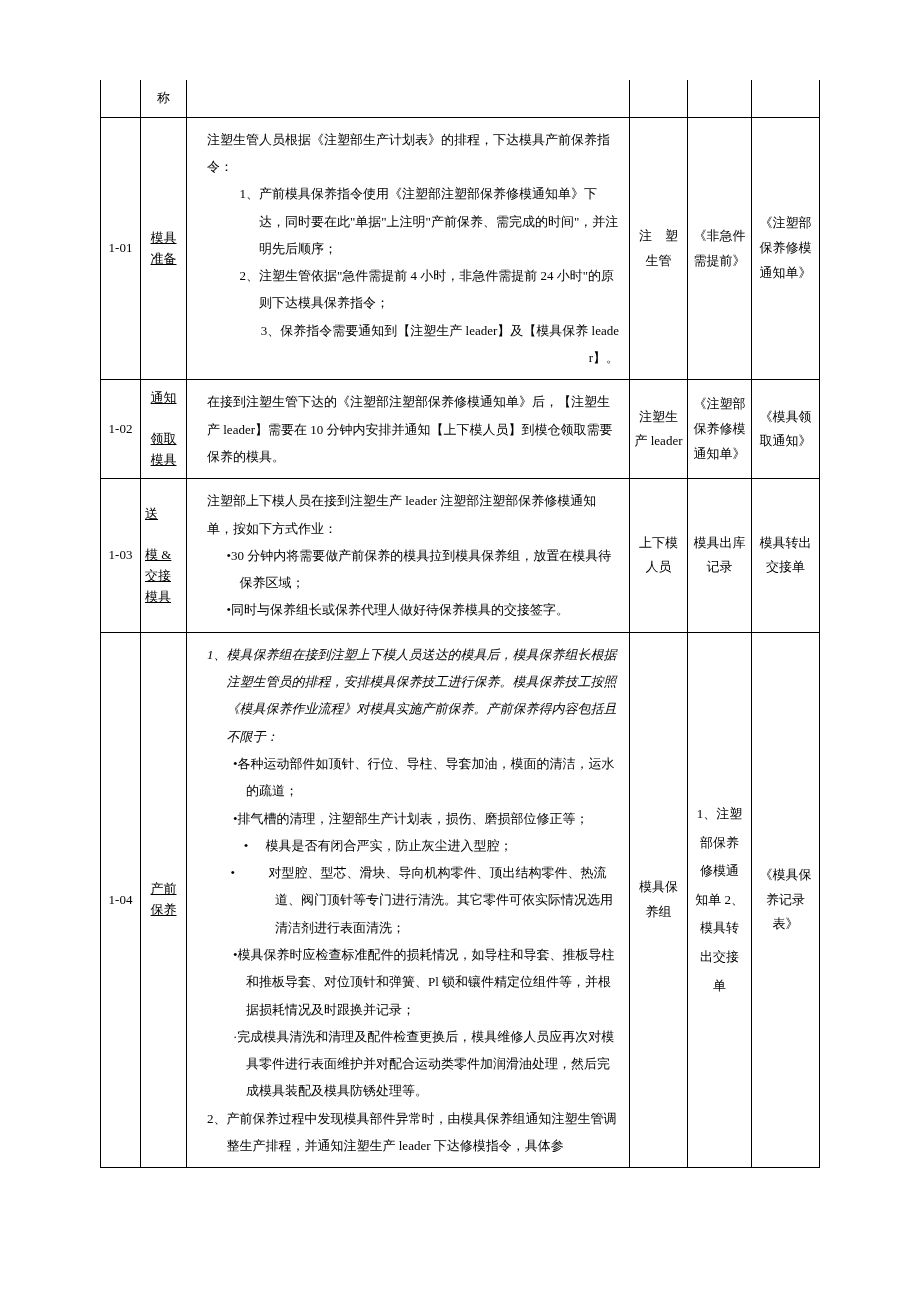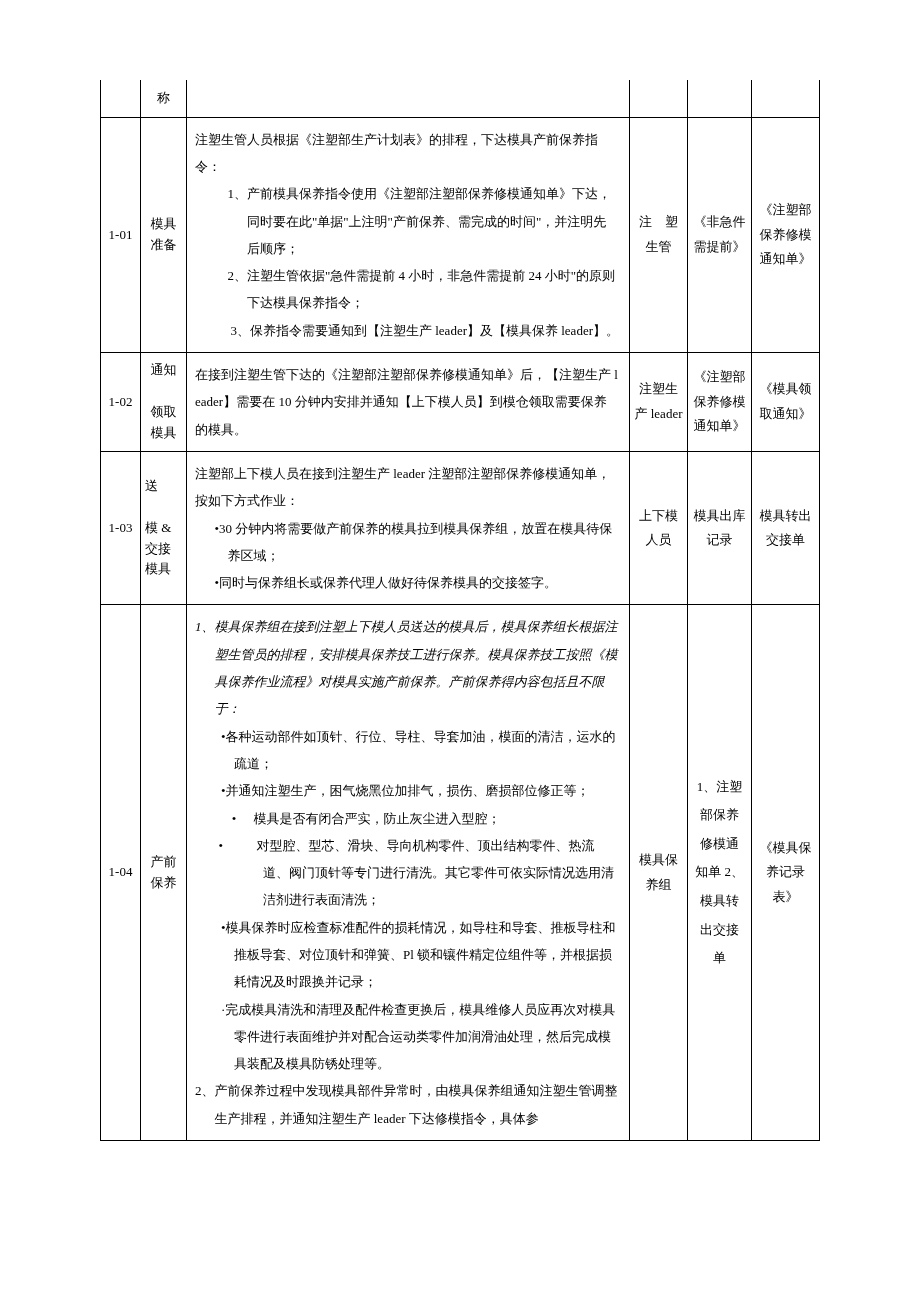--- a/index.html
+++ b/index.html
@@ -33,28 +33,29 @@
   col.c1 { width: 40px; }
   col.c2 { width: 46px; }
   col.c3 { width: auto; }
   col.c4 { width: 58px; }
   col.c5 { width: 64px; }
   col.c6 { width: 68px; }
 
   .desc {
     text-align: left;
     vertical-align: top;
-    padding: 8px 10px 8px 8px;
+    padding: 8px 10px 8px 20px;
     line-height: 2.1;
   }
   .desc p { margin: 0; }
   .desc .indent1 { padding-left: 2em; text-indent: -1em; margin-left: 1em;}
   .desc .pl0 { padding-left: 0; }
   .vertical-text {
     line-height: 1.6;
+    text-decoration: underline;
   }
   .bullet-dot {
     display:inline-block;
     width: 1em;
     text-align:center;
   }
 </style>
 </head>
 <body>
 
@@ -120,21 +121,21 @@
     <td>模具出库记录</td>
     <td>模具转出交接单</td>
   </tr>
 
   <tr>
     <td>1-04</td>
     <td class="vertical-text">产前保养</td>
     <td class="desc">
       <p style="padding-left:1.5em;text-indent:-1.5em;font-style:italic;">1、模具保养组在接到注塑上下模人员送达的模具后，模具保养组长根据注塑生管员的排程，安排模具保养技工进行保养。模具保养技工按照《模具保养作业流程》对模具实施产前保养。产前保养得内容包括且不限于：</p>
       <p style="padding-left:3em;text-indent:-1em;">•各种运动部件如顶针、行位、导柱、导套加油，模面的清洁，运水的疏道；</p>
-      <p style="padding-left:3em;text-indent:-1em;">•并通知注塑生产，困气烧黑位加排气，损伤、磨损部位修正等；</p>
+      <p style="padding-left:3em;text-indent:-1em;">•排气槽的清理，注塑部生产计划表，损伤、磨损部位修正等；</p>
       <p style="padding-left:2.5em;"><span class="bullet-dot">•</span>　<span>模具是否有闭合严实，防止灰尘进入型腔；</span></p>
       <p style="padding-left:4em;text-indent:-2.5em;margin-left:16px;"><span class="bullet-dot">•</span>　<span>对型腔、型芯、滑块、导向机构零件、顶出结构零件、热流道、阀门顶针等专门进行清洗。其它零件可依实际情况选用清洁剂进行表面清洗；</span></p>
       <p style="padding-left:3em;text-indent:-1em;">•模具保养时应检查标准配件的损耗情况，如导柱和导套、推板导柱和推板导套、对位顶针和弹簧、Pl 锁和镶件精定位组件等，并根据损耗情况及时跟换并记录；</p>
       <p style="padding-left:3em;text-indent:-1em;">·完成模具清洗和清理及配件检查更换后，模具维修人员应再次对模具零件进行表面维护并对配合运动类零件加润滑油处理，然后完成模具装配及模具防锈处理等。</p>
       <p style="padding-left:1.5em;text-indent:-1.5em;">2、产前保养过程中发现模具部件异常时，由模具保养组通知注塑生管调整生产排程，并通知注塑生产 leader 下达修模指令，具体参</p>
     </td>
     <td>模具保养组</td>
     <td style="text-align:center;padding:6px;line-height:2.2;">1、注塑部保养修模通知单 2、模具转出交接单</td>
     <td>《模具保养记录表》</td>
   </tr>

